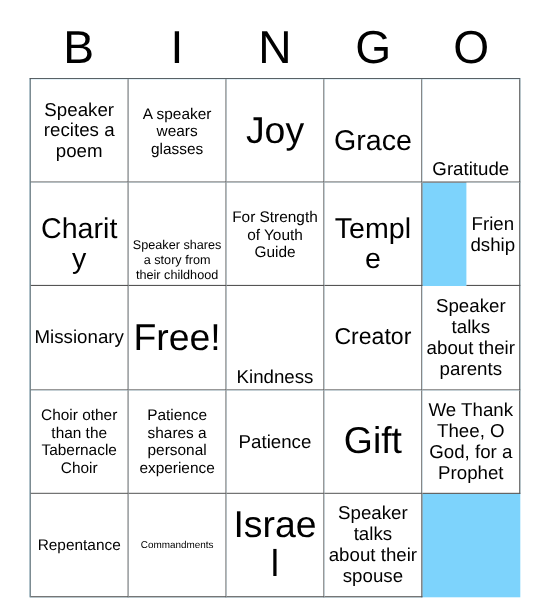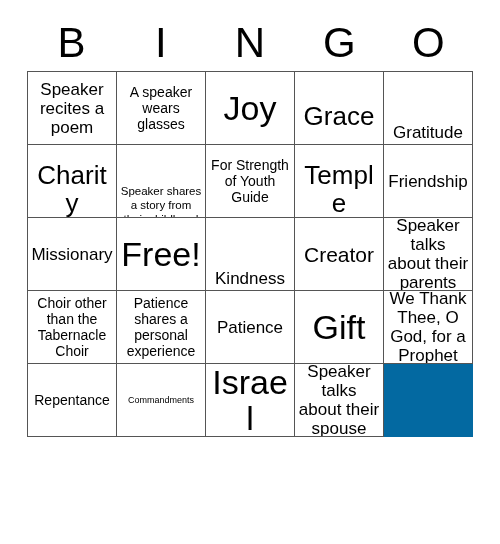--- a/index.html
+++ b/index.html
@@ -38,28 +38,28 @@
     font-weight: 400;
     color: #000;
     letter-spacing: 0px;
   }
   
   #bingo-grid {
     position: absolute;
     left: 27px;
     top: 71px;
     width: 446px;
-    height: 366px;
+    height: 472px;
     box-sizing: border-box;
     border-top: 1px solid #555555;
     border-left: 1px solid #555555;
     display: grid;
     grid-template-columns: repeat(5, 1fr);
     grid-template-rows: repeat(5, 1fr);
-    background: #0369a1;
+    background: #7dd3fc;
   }
   .cell {
     box-sizing: border-box;
     border-right: 1px solid #555555;
     border-bottom: 1px solid #555555;
     display: flex;
     align-items: center;
     justify-content: center;
     text-align: center;
     padding: 2px 3px;
@@ -119,21 +119,21 @@
     <div class="cell" style="border-right-color: rgb(85, 85, 85); border-bottom-color: rgb(85, 85, 85);">
         <span class="cell-text fs-xs">Speaker shares a story from their childhood</span>
       </div>
     <div class="cell" style="border-right-color: rgb(85, 85, 85); border-bottom-color: rgb(85, 85, 85);">
         <span class="cell-text fs-sm">For Strength of Youth Guide</span>
       </div>
     <div class="cell" style="border-right-color: rgb(85, 85, 85); border-bottom-color: rgb(85, 85, 85);">
         <span class="cell-text fs-xl">Temple</span>
       </div>
 
-    <div class="cell" style="border-right-color: rgb(85, 85, 85); border-bottom-color: rgb(85, 85, 85);">
+    <div class="cell" style="border-right-color: rgb(85, 85, 85); border-bottom-color: rgb(85, 85, 85); margin-left: 40px;">
         <span class="cell-text fs-md">Friendship</span>
       </div>
     <div class="cell" style="border-right-color: rgb(85, 85, 85); border-bottom-color: rgb(85, 85, 85);">
         <span class="cell-text fs-md">Missionary</span>
       </div>
     <div class="cell" style="border-right-color: rgb(85, 85, 85); border-bottom-color: rgb(85, 85, 85);">
         <span class="cell-text fs-xxl">Free!</span>
       </div>
     <div class="cell" style="border-right-color: rgb(85, 85, 85); border-bottom-color: rgb(85, 85, 85); align-items: flex-end;">
         <span class="cell-text fs-md">Kindness</span>

